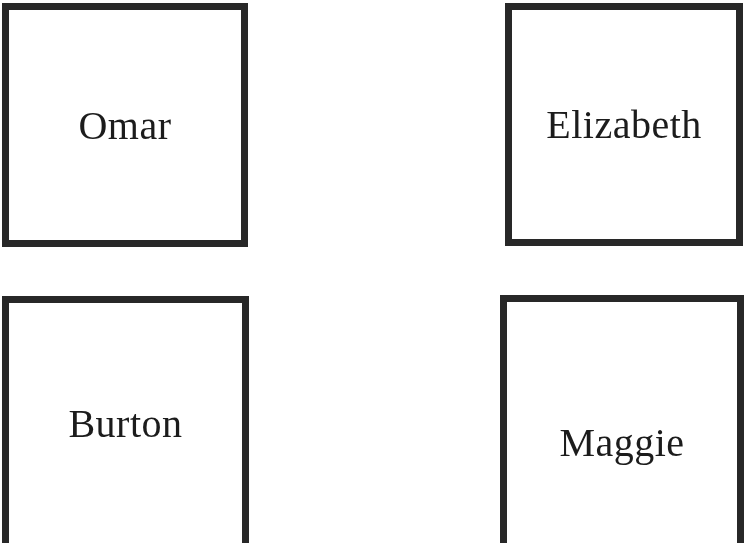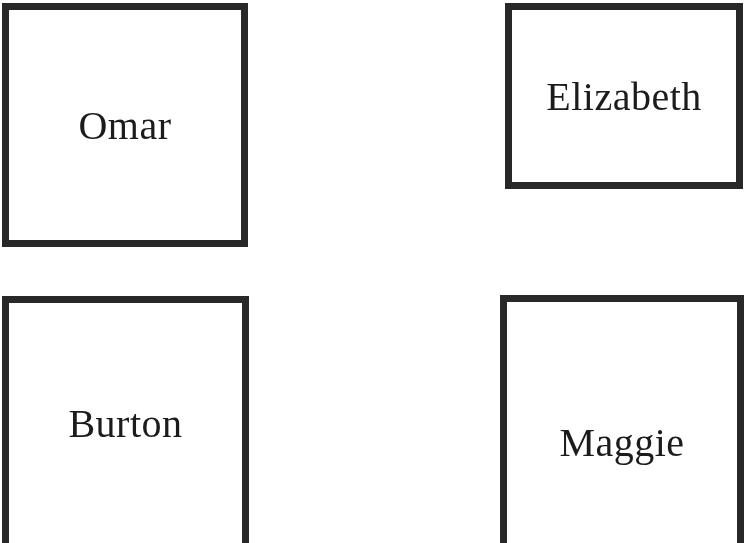--- a/index.html
+++ b/index.html
@@ -24,21 +24,21 @@
     align-items: center;
     justify-content: center;
   }
   .seat-label {
     font-size: 40px;
     color: #1c1c1c;
     letter-spacing: 0.5px;
     white-space: nowrap;
   }
   #seat-top-left     { left: 2px;   top: 3px;   width: 246px; height: 244px; }
-  #seat-top-right    { left: 505px; top: 3px;   width: 238px; height: 186px; }
+  #seat-top-right    { left: 505px; top: 3px;   width: 238px; height: 243px; }
   #seat-bottom-left  { left: 2px;   top: 296px; width: 247px; height: 254px; }
   #seat-bottom-right { left: 500px; top: 295px; width: 244px; height: 294px; }
   .aisle-label {
     position: absolute;
     left: 319px;
     top: 250px;
     font-size: 40px;
     line-height: 1;
     color: #1c1c1c;
     white-space: nowrap;

